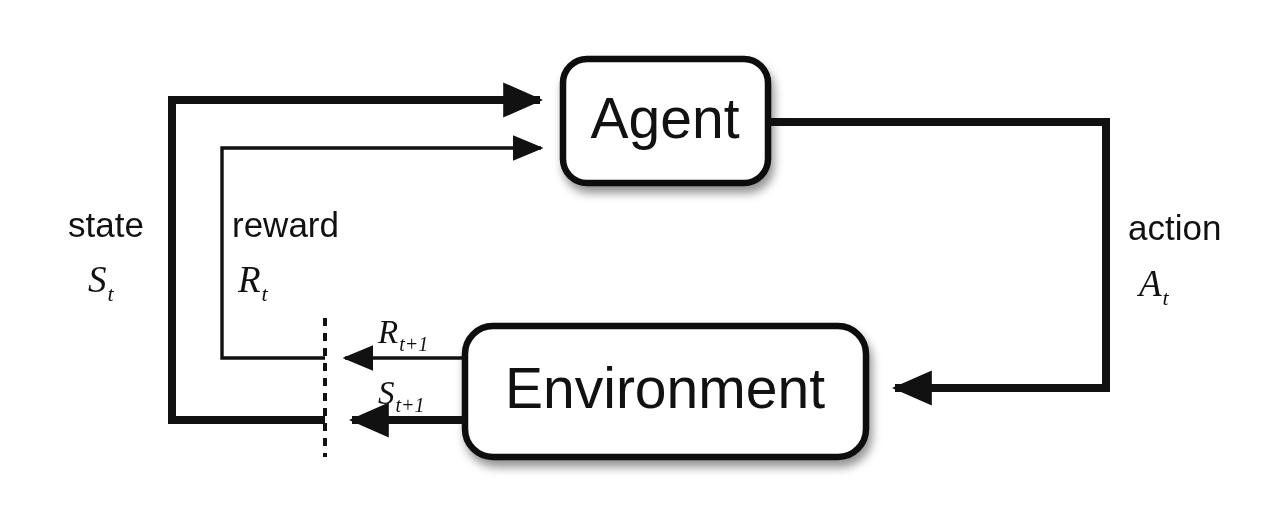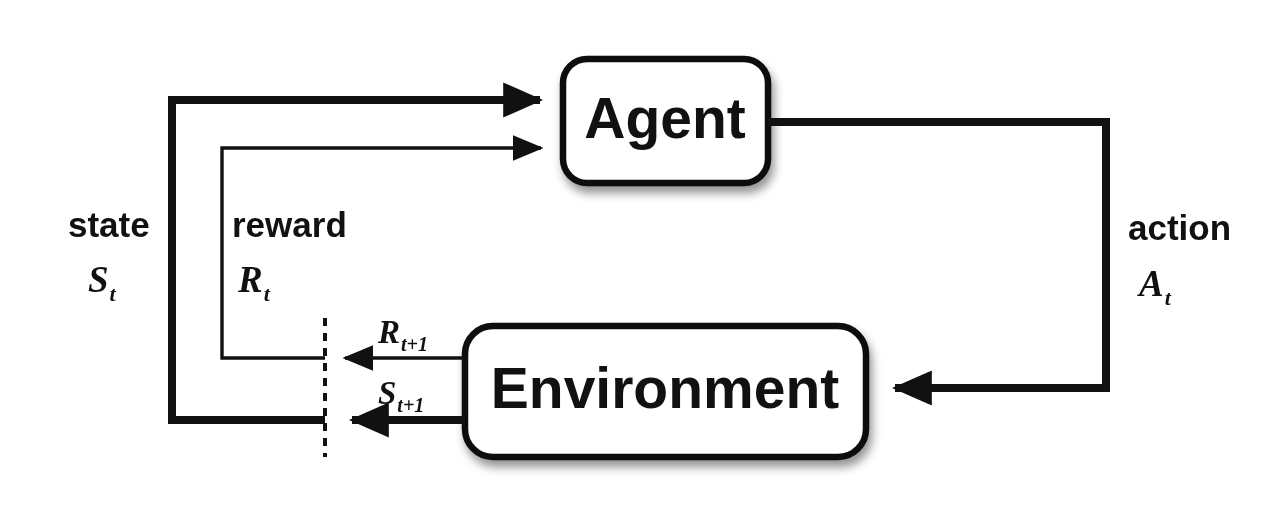--- a/index.html
+++ b/index.html
@@ -10,21 +10,20 @@
   }
   body {
     font-family: "Liberation Sans", sans-serif;
   }
   #canvas {
     position: relative;
     width: 1282px;
     height: 526px;
     background: #ffffff;
     overflow: hidden;
-    font-weight: bold;
   }
   #diagram-svg {
     position: absolute;
     left: 0;
     top: 0;
     width: 1282px;
     height: 526px;
   }
   .node-box-label {
     font-family: "Liberation Sans", sans-serif;

